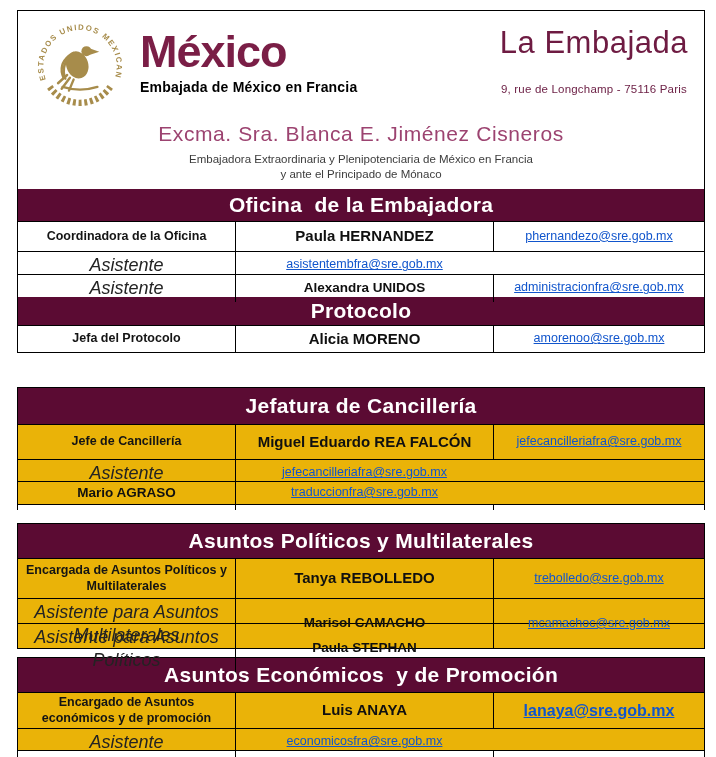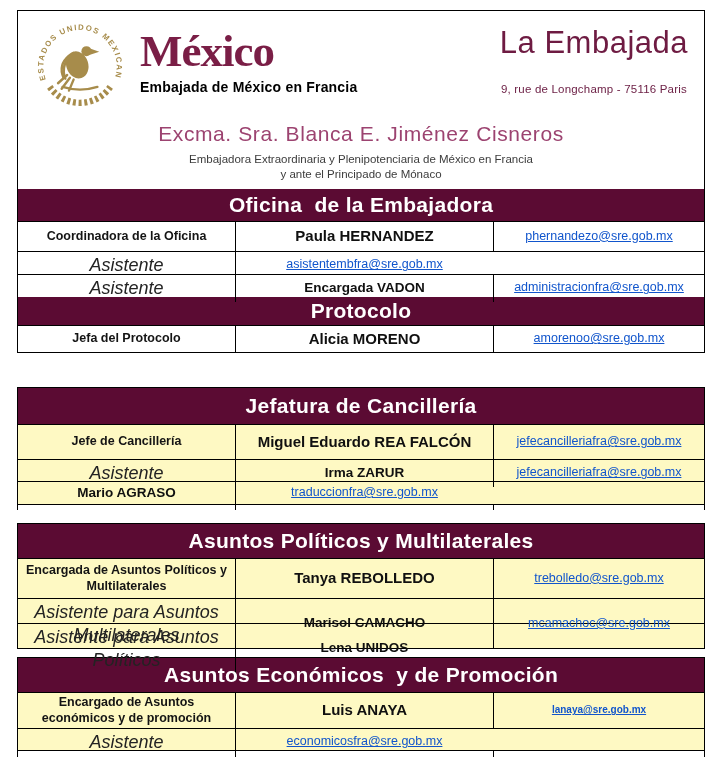--- a/index.html
+++ b/index.html
@@ -1,28 +1,28 @@
 <!DOCTYPE html>
 <html><head>
 <meta charset="utf-8">
 <style>
   html,body{margin:0;padding:0;}
   body{
     width:716px;height:757px;overflow:hidden;background:#fff;
     font-family:"Liberation Sans", sans-serif;color:#111;
   }
   .main-box{box-sizing:border-box;margin:10px 0 0 17px;width:688px;border:1px solid #000;background:#fff;}
-  .section-box{box-sizing:border-box;margin-left:17px;width:688px;border:1px solid #000;background:#fef9c3;}
+  .section-box{box-sizing:border-box;margin-left:17px;width:688px;border:1px solid #000;background:#eab308;}
   .mt34{margin-top:34px}.mt13{margin-top:13px}.mt8{margin-top:8px}
 
   
   .header{display:flex;align-items:flex-start;box-sizing:border-box;height:102px;padding:9px 12px 0 16px;}
   .emblem{flex:0 0 auto;width:92px;}
   .brand{margin-left:14px;padding-top:8px;}
-  .brand-word{font-family:Liberation Serif, serif;font-weight:bold;font-size:45px;line-height:1.05;color:#7A1E46;letter-spacing:-1px;}
+  .brand-word{font-family:Liberation Sans, sans-serif;font-weight:bold;font-size:45px;line-height:1.05;color:#7A1E46;letter-spacing:-1px;}
   .brand-sub{font-size:14px;font-weight:bold;color:#000000;margin-top:4px;letter-spacing:.2px;}
   .emb-right{margin-left:auto;text-align:center;padding-top:6px;padding-right:4px;}
   .emb-title{font-size:31px;font-weight:400;color:#6E1B42;letter-spacing:.5px;line-height:1.1;}
   .emb-addr{font-size:11.5px;color:#6E2247;margin-top:23px;letter-spacing:.2px;}
 
   
   .amb{box-sizing:border-box;height:76px;text-align:center;padding-top:9px;}
   .amb-name{font-size:21px;color:#9C4370;letter-spacing:.6px;}
   .amb-sub{font-size:11.5px;color:#3c3c3c;margin-top:3px;}
   .amb-sub.first{margin-top:7px;}
@@ -38,21 +38,21 @@
   .row>div{display:flex;align-items:center;justify-content:center;text-align:center;
            padding:2px 8px;box-sizing:border-box;line-height:1.25;}
   .row>div+div{border-left:1px solid #000;}
   .r30{height:30px}.r23{height:23px}.r27{height:27px}.r35{height:35px}.r22{height:22px}
   .r40{height:40px}.r25{height:25px}.r36{height:36px}
   .role-bold{font-weight:bold;font-size:12.5px;color:#141414;}
   .role-italic{font-style:italic;font-size:18px;color:#232323;}
   .name{font-weight:bold;font-size:13.5px;color:#101010;}
   .name.principal{font-size:15px;}
   .email a{color:#1155CC;font-size:12.5px;text-decoration:underline;cursor:pointer;}
-  .email a.small{font-size:10px;font-weight:bold;}
+  .email a.small{font-size:16px;font-weight:bold;}
 
   
   .stub{margin-left:17px;width:688px;box-sizing:border-box;border-left:1px solid #000;border-right:1px solid #000;
         display:grid;grid-template-columns:217px 258px 211px;}
   .stub>div+div{border-left:1px solid #000;}
   .stub-5{height:5px}.stub-6{height:6px}
 </style>
 </head>
 <body>
 
@@ -111,21 +111,21 @@
         </div>
     </div>
     <div class="row r23">
       <div class="role-italic">Asistente</div>
       <div class="email">
           <a>asistentembfra@sre.gob.mx</a>
         </div>
     </div>
     <div class="row r23">
       <div class="role-italic">Asistente</div>
-      <div class="name">Encargada VADON</div>
+      <div class="name">Alexandra UNIDOS</div>
       <div class="email">
           <a>administracionfra@sre.gob.mx</a>
         </div>
     </div>
 
     <div class="banner h28">Protocolo</div>
 
     <div class="row r27">
       <div class="role-bold">Jefa del Protocolo</div>
       <div class="name principal">Alicia MORENO</div>
@@ -139,21 +139,20 @@
     <div class="banner h36">Jefatura de Cancillería</div>
     <div class="row r35">
       <div class="role-bold">Jefe de Cancillería</div>
       <div class="name principal">Miguel Eduardo REA FALCÓN</div>
       <div class="email">
           <a>jefecancilleriafra@sre.gob.mx</a>
         </div>
     </div>
     <div class="row r22">
       <div class="role-italic">Asistente</div>
-      <div class="name">Irma ZARUR</div>
       <div class="email">
           <a>jefecancilleriafra@sre.gob.mx</a>
         </div>
     </div>
     <div class="row r23">
       <div class="name">Mario AGRASO</div>
       <div class="email">
           <a>traduccionfra@sre.gob.mx</a>
         </div>
     </div>
@@ -175,21 +174,21 @@
     </div>
     <div class="row r25">
       <div class="role-italic">Asistente para Asuntos Multilaterales</div>
       <div class="name">Marisol CAMACHO</div>
       <div class="email">
           <a>mcamachoc@sre.gob.mx</a>
         </div>
     </div>
     <div class="row r25">
       <div class="role-italic">Asistente para Asuntos Políticos</div>
-      <div class="name">Lena UNIDOS</div>
+      <div class="name">Paula STEPHAN</div>
     </div>
   </div>
 
   <div class="section-box mt8">
     <div class="banner h34">Asuntos Económicos  y de Promoción</div>
     <div class="row r36">
       <div class="role-bold">Encargado de Asuntos económicos y de promoción</div>
       <div class="name principal">Luis ANAYA</div>
       <div class="email">
           <a class="small">lanaya@sre.gob.mx</a>

